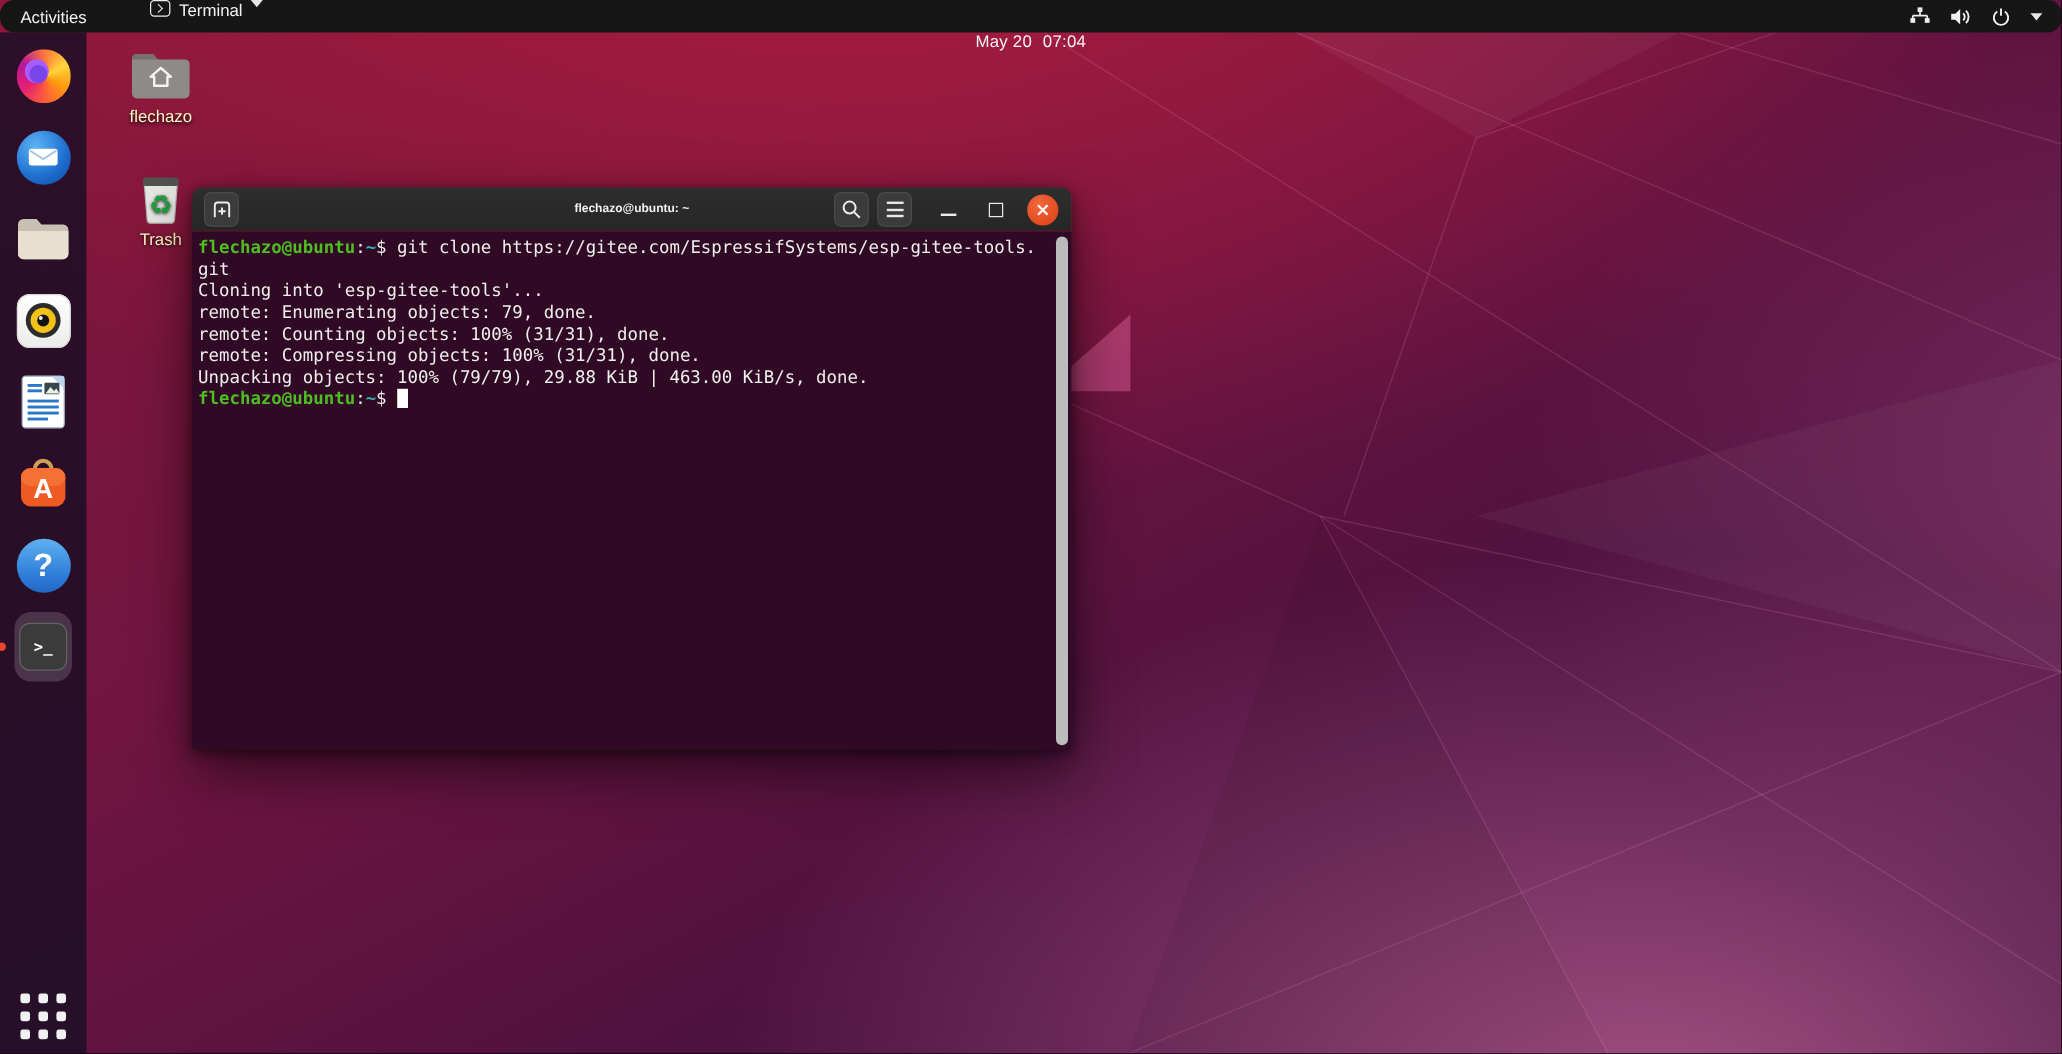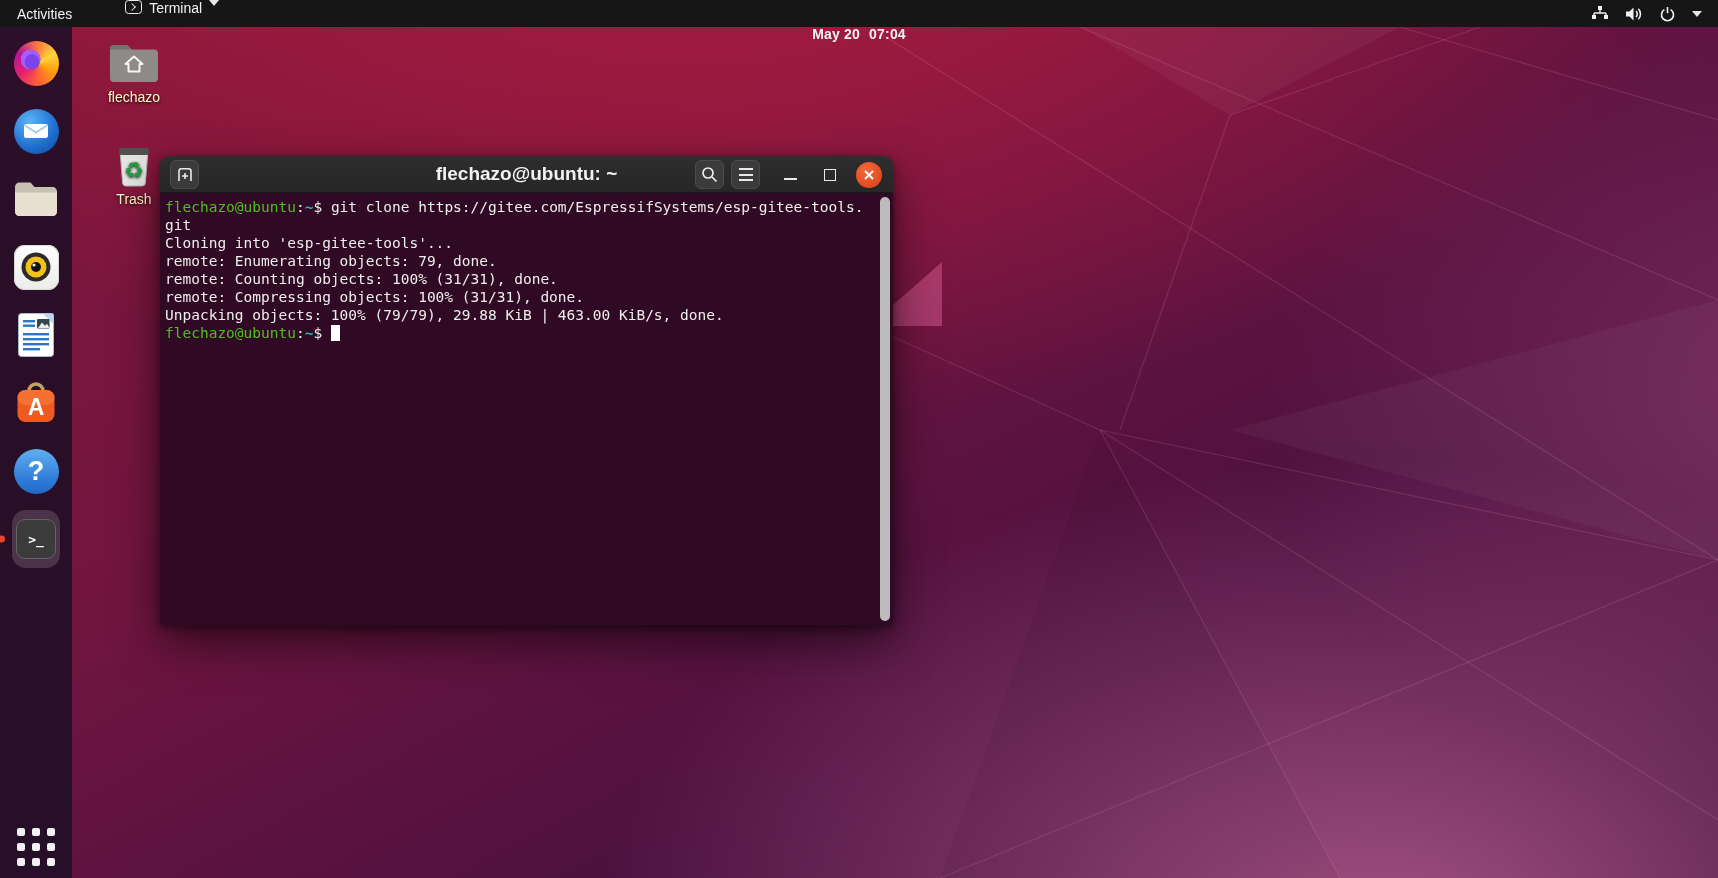--- a/index.html
+++ b/index.html
@@ -12,31 +12,31 @@
     background:
       radial-gradient(1250px 760px at 80% 106%, rgba(190,98,152,.80), rgba(190,98,152,0) 62%),
       radial-gradient(950px 640px at 108% 46%, rgba(158,64,120,.55), rgba(158,64,120,0) 62%),
       radial-gradient(1500px 820px at 42% -14%, rgba(178,28,64,.95), rgba(178,28,64,0) 66%),
       linear-gradient(152deg, #84173a 0%, #701540 38%, #4c1140 68%, #360c35 100%);
   }
   .mesh { position:absolute; inset:0; }
 
   
   .topbar { position:absolute; top:0; left:0; width:1718px; height:27px; background:#161616;
-    color:#f2f2f2; font-size:14px; display:flex; align-items:center; z-index:60; }
+    color:#f2f2f2; font-size:14px; display:flex; align-items:center; z-index:60;border-radius:12px; }
   .tb-activities { padding:0 17px; height:27px; display:flex; align-items:center; cursor:default; }
   .tb-appmenu { margin-left:30px; display:flex; align-items:flex-start; gap:7px; height:27px; padding:0 6px; }
   .mini-term { width:17px; height:14px; border:1.6px solid #efefef; border-radius:3.5px;
     position:relative; }
   .mini-term::before { content:""; position:absolute; left:3px; top:3px; width:5px; height:5px;
     border-right:1.6px solid #efefef; border-bottom:1.6px solid #efefef; transform:rotate(-45deg) scale(.9); }
   .caret-down { width:0; height:0; border-left:5px solid transparent; border-right:5px solid transparent;
     border-top:6px solid #e8e8e8; }
   .tb-clock { position:absolute; left:50%; transform:translateX(-50%); display:flex; gap:9px;
-    font-weight:700; letter-spacing:.2px;margin-top:40px; }
+    font-weight:400; letter-spacing:.2px;margin-top:40px; }
   .tb-tray { margin-left:auto; display:flex; align-items:center; gap:16px; padding-right:16px; }
   .tray-svg { display:block; }
 
   
   .dock { position:absolute; left:0; top:27px; width:72px; height:851px;
     background:rgba(31,14,38,.88); z-index:50; display:flex; flex-direction:column;
     align-items:center; padding-top:12px; gap:20px; }
   .dock-item { width:48px; height:48px; display:flex; align-items:center; justify-content:center;
     position:relative; }
   .icon-firefox { width:45px; height:45px; border-radius:50%;
@@ -71,21 +71,21 @@
   #icon-flechazo { left:102px; top:40px; }
   #icon-trash { left:102px; top:142px; }
 
   
   .window { position:absolute; left:160px; top:156px; width:733px; height:469px; z-index:30;
     border-radius:9px 9px 3px 3px;
     box-shadow:0 18px 46px rgba(0,0,0,.55), 0 3px 10px rgba(0,0,0,.45); }
   .titlebar { position:relative; height:37px; border-radius:9px 9px 0 0;
     background:linear-gradient(#2e2e2e, #262626); border-bottom:1px solid #1a1a1a;
     display:flex; align-items:center; justify-content:center; }
-  .titlebar .title { color:#f2f2f2; font-weight:bold; font-size:19px; }
+  .titlebar .title { color:#f2f2f2; font-weight:bold; font-size:10px; }
   .tb-btn { position:absolute; top:4px; width:29px; height:29px; border-radius:6px;
     background:#3b3b3b; border:1px solid #4b4b4b; display:flex; align-items:center; justify-content:center; }
   .btn-newtab { left:10px; }
   .btn-search { left:535px; }
   .btn-menu { left:571px; }
   .menu-lines { display:flex; flex-direction:column; gap:3.5px; }
   .menu-lines i { display:block; width:14px; height:2px; background:#e9e9e9; }
   .ctl { position:absolute; top:0; height:37px; display:flex; align-items:center; justify-content:center; }
   .ctl-min { left:617px; width:26px; }
   .ctl-min i { display:block; width:13px; height:2px; background:#eaeaea; margin-top:9px; }
@@ -95,21 +95,21 @@
   .close-circle { width:26px; height:26px; border-radius:50%;
     background:radial-gradient(circle at 38% 32%, #f0693d, #e2491f 72%);
     display:flex; align-items:center; justify-content:center; }
 
   .term-body { position:absolute; top:37px; left:0; right:0; bottom:0;
     background:var(--term-bg, #300A24); border-radius:0 0 3px 3px; }
   .term-out { position:absolute; left:5px; top:5px; right:16px;
     font-family:"DejaVu Sans Mono", monospace; font-size:14.5px; line-height:18px;
     color:var(--term-fg, #EEEEEC); }
   .tline { white-space:pre; height:18px; }
-  .p-user { color:var(--term-green, #4EBE22); font-weight:normal; }
+  .p-user { color:var(--term-green, #4EBE22); font-weight:bold; }
   .p-path { color:var(--term-teal, #39B0AF); font-weight:bold; }
   .p-plain { color:var(--term-fg, #EEEEEC); }
   .cursor { display:inline-block; width:9px; height:16px; background:#ffffff; vertical-align:-3px; }
   .term-scrollbar { position:absolute; right:3px; top:4px; bottom:4px; width:10px;
     border-radius:5px; background:#bcbcbc; }
 </style>
 </head>
 <body>
 
 <div id="screen">

